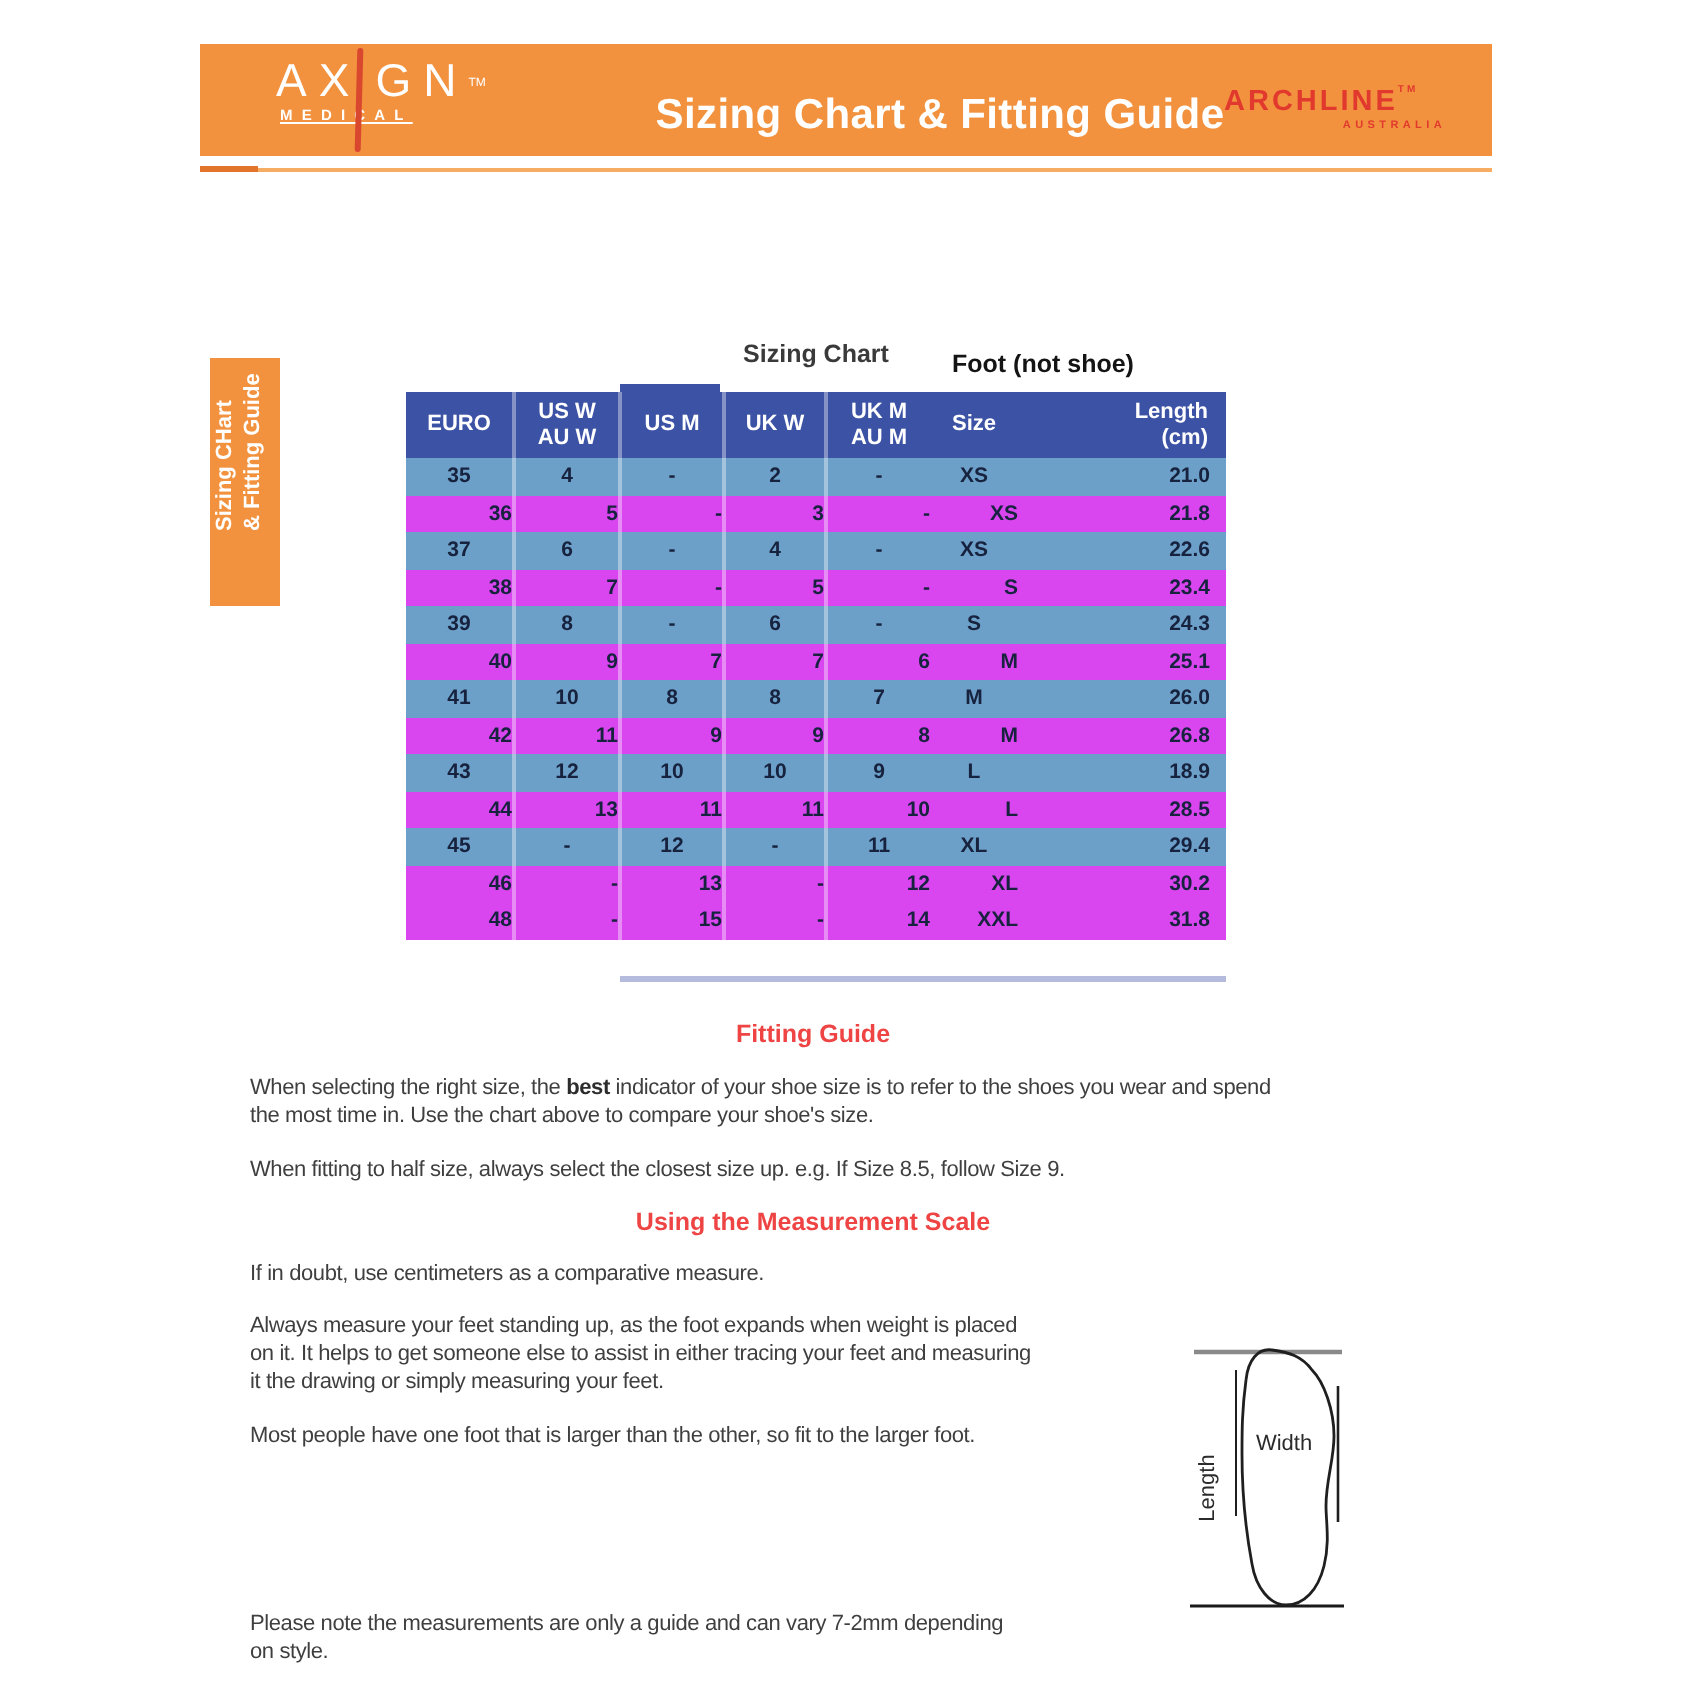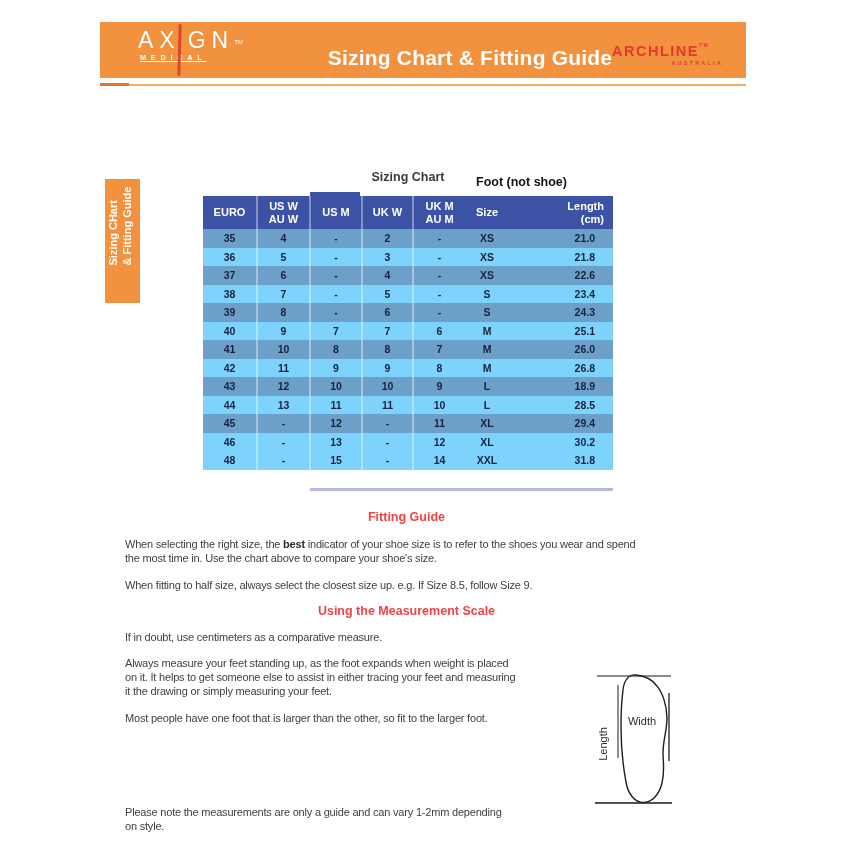--- a/index.html
+++ b/index.html
@@ -37,25 +37,25 @@
   .foot-label  { position:absolute; left:430px; top:175px; width:183px; text-align:center;
                  font-size:12.5px; font-weight:bold; color:#141414; }
 
   
   table.sizing { position:absolute; left:203px; top:196px; width:410px; border-collapse:collapse; table-layout:fixed; }
   table.sizing th { background:#3B52A5; color:#ffffff; font-size:11px; font-weight:bold;
                     height:33px; text-align:center; vertical-align:middle; line-height:13px; }
   table.sizing td { font-size:10.5px; font-weight:bold; color:#17223E; height:18.5px;
                     text-align:center; vertical-align:middle; }
   table.sizing tr.dark  td { background:#6CA0C9; }
-  table.sizing tr.light td { background:#7dd3fc; }
+  table.sizing tr.light td { background:#d946ef;text-align:right; }
   table.sizing .sep { border-right:2px solid rgba(255,255,255,0.38); }
   table.sizing th.len, table.sizing td.len { text-align:right; }
   table.sizing th.len { padding-right:9px; }
-  table.sizing td.len { padding-right:18px; }
+  table.sizing td.len { padding-right:8px; }
   col.c1{width:54px} col.c2{width:53px} col.c3{width:52px} col.c4{width:51px}
   col.c5{width:52px} col.c6{width:44px} col.c7{width:104px}
   .table-toptab { position:absolute; left:310px; top:192px; width:50px; height:4px; background:#3B52A5; }
   .table-botband { position:absolute; left:310px; top:488px; width:303px; height:3px; background:#B4BBDD; }
 
   
   .sec-heading { position:absolute; left:125px; width:563px; text-align:center;
                  font-size:12.5px; font-weight:bold; color:#ef4444; }
   .body-text { position:absolute; left:125px; font-size:11px; color:#3f3f3f;
                letter-spacing:-0.2px; line-height:14px; white-space:nowrap; }
@@ -265,21 +265,21 @@
 
   <div class="sec-heading" style="top:604px">Using the Measurement Scale</div>
   <div class="body-text" style="top:630px">If in doubt, use centimeters as a comparative measure.</div>
   <div class="body-text" style="top:656px">
       <div>Always measure your feet standing up, as the foot expands when weight is placed</div>
       <div>on it. It helps to get someone else to assist in either tracing your feet and measuring</div>
       <div>it the drawing or simply measuring your feet.</div>
     </div>
   <div class="body-text" style="top:711px">Most people have one foot that is larger than the other, so fit to the larger foot.</div>
   <div class="body-text" style="top:805px">
-      <div>Please note the measurements are only a guide and can vary 1-2mm depending</div>
+      <div>Please note the measurements are only a guide and can vary 7-2mm depending</div>
       <div>on style.</div>
     </div>
 
   <svg class="foot-diagram" viewBox="0 0 120 150">
     <line x1="7" y1="16" x2="81" y2="16" stroke="#8a8a8a" stroke-width="2.2"></line>
     <line x1="5" y1="143" x2="82" y2="143" stroke="#1a1a1a" stroke-width="1.6"></line>
     <path d="M46,15 C39,14 34,20 33,30 C31,45 31,55 31,67 C31,90 33,106 36,122
              C38,134 45,142.5 53,142.5 C62,142.5 69,135 72,123 C75,111 73,101 73,93
              C73,80 77,70 77,58 C77,45 72,31 66,25 C61,18 54,16 46,15 Z" fill="none" stroke="#1f1f1f" stroke-width="1.4"></path>
     <line x1="28" y1="25" x2="28" y2="98" stroke="#1f1f1f" stroke-width="1"></line>

